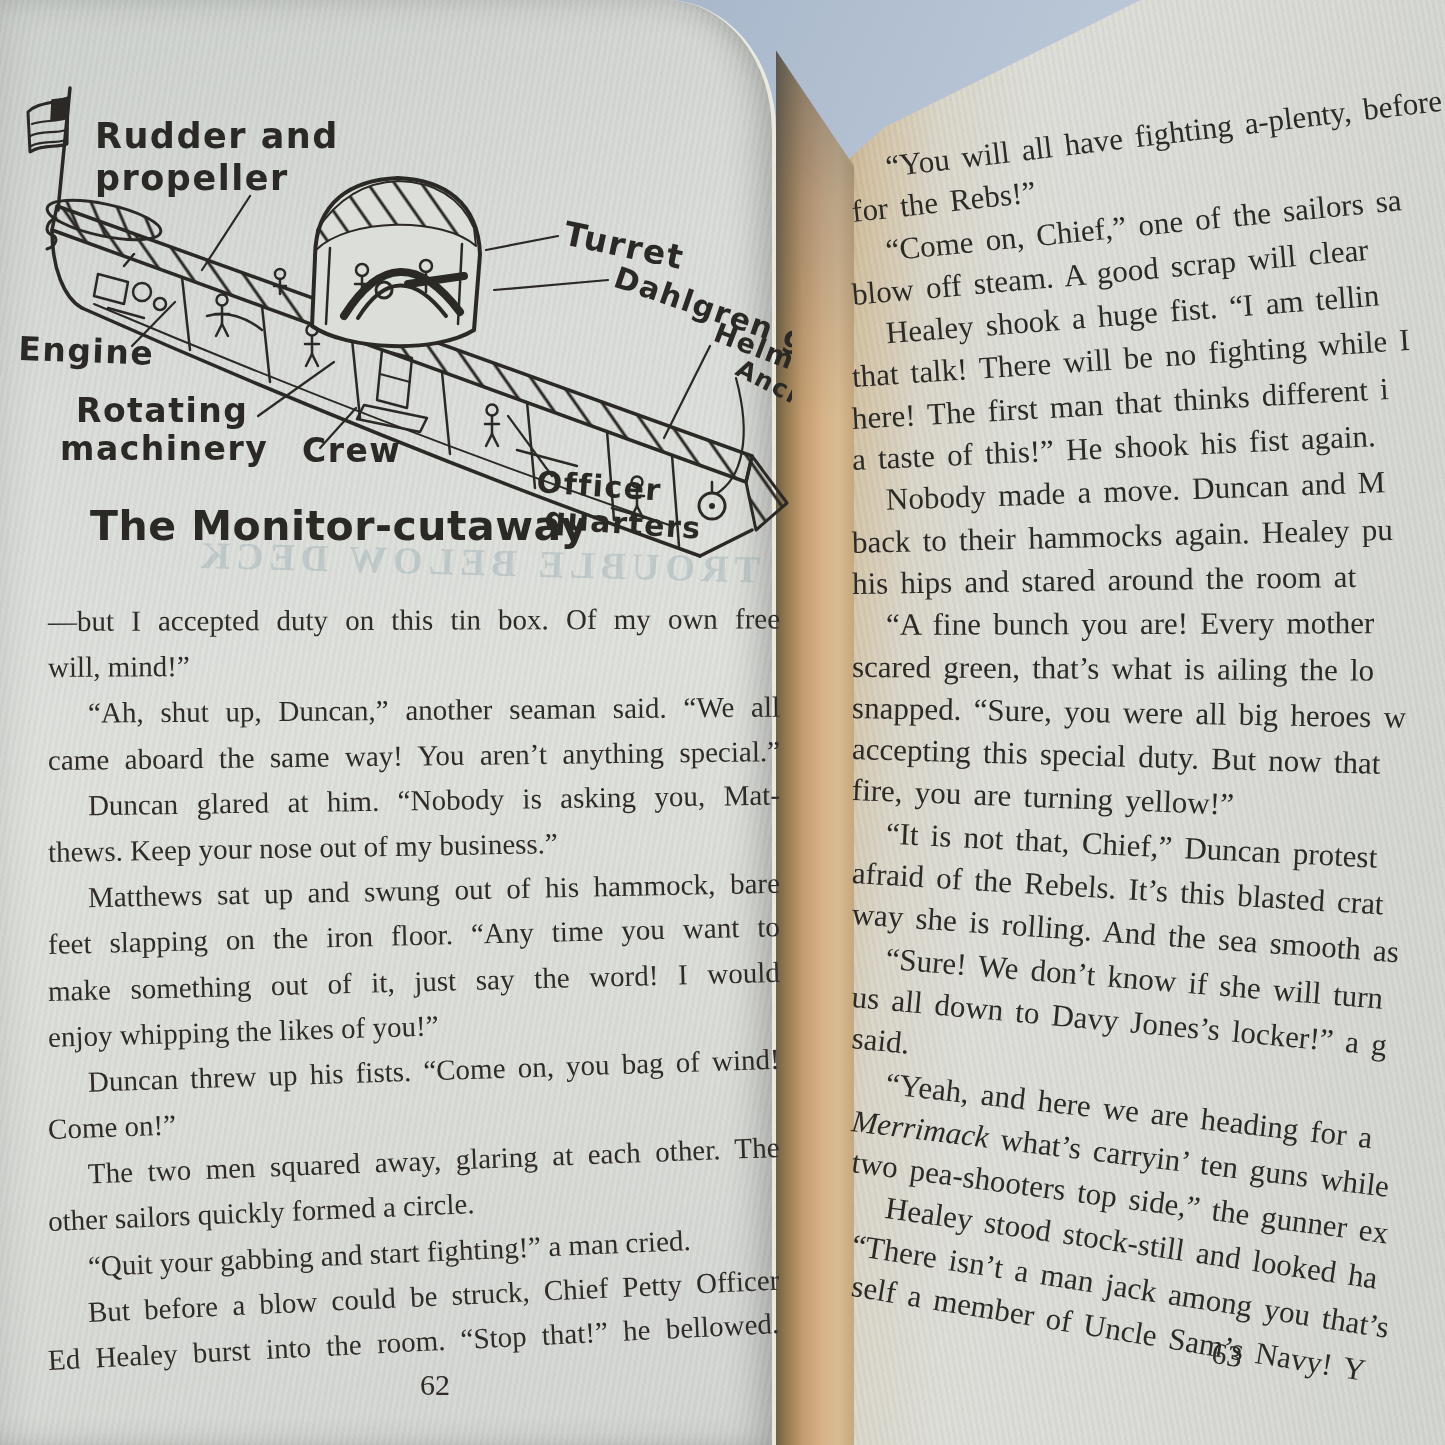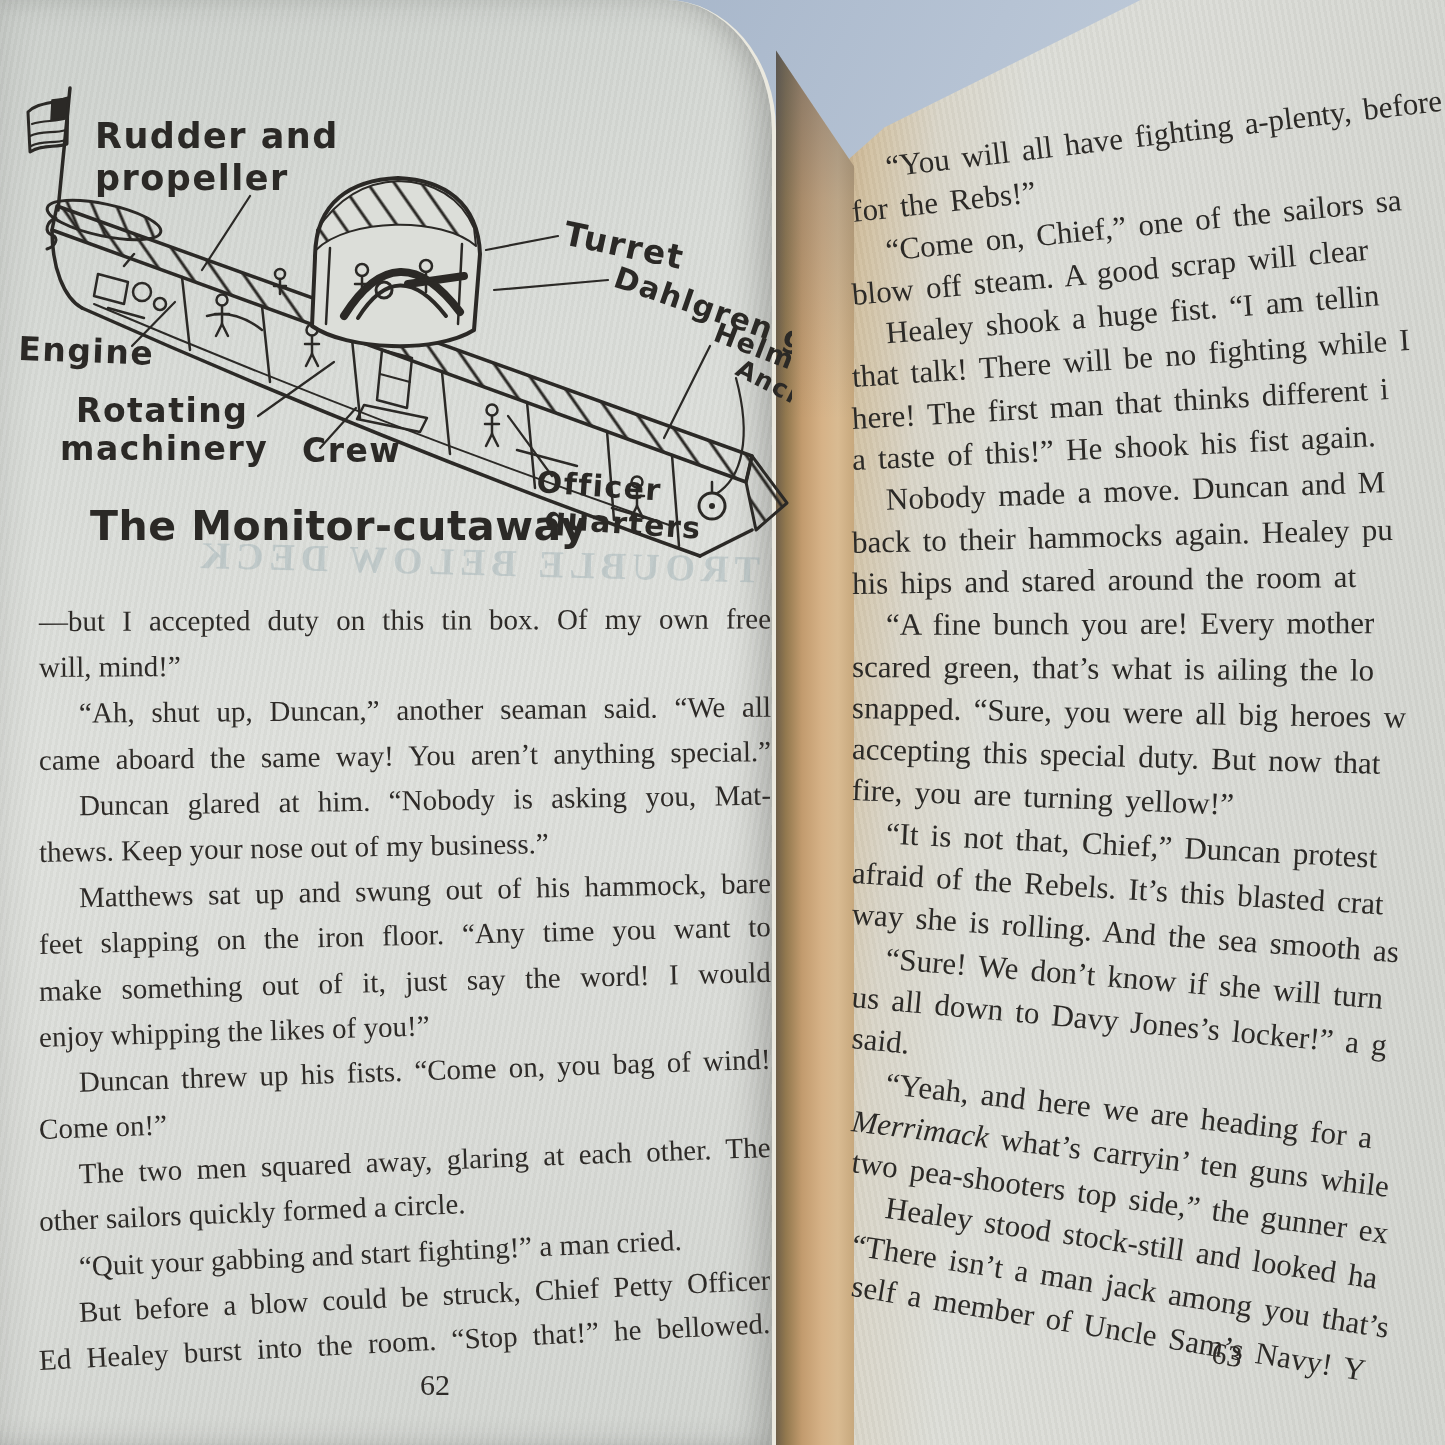--- a/index.html
+++ b/index.html
@@ -44,21 +44,21 @@
     background:repeating-linear-gradient(100deg, rgba(255,255,255,0.05) 0 3px, rgba(90,90,80,0.035) 3px 6px);
   }
   
   .ghost {
     position:absolute; left:185px; top:540px; width:575px; z-index:5;
     transform:scaleX(-1) rotate(-1.5deg);
     font-weight:bold; font-size:38px; letter-spacing:6px; white-space:nowrap; overflow:hidden;
     color:rgba(125,152,162,0.30);
   }
   
-  .lp-text { position:absolute; left:39px; top:598px; width:732px; z-index:6; font-size:29px; color:#2e2b28; }
+  .lp-text { position:absolute; left:48px; top:598px; width:732px; z-index:6; font-size:29px; color:#2e2b28; }
   .ll {
     height:46.2px; line-height:46.2px;
     text-align:justify; text-align-last:justify;
     transform:rotate(var(--r,0deg)); transform-origin:0 50%;
   }
   .ll.short { text-align:left; text-align-last:left; }
   .ll.ind { padding-left:40px; }
   
   .rp-text { position:absolute; left:852px; top:150px; width:640px; z-index:5; font-size:31px; color:#2c2a27; }
   .rl {

